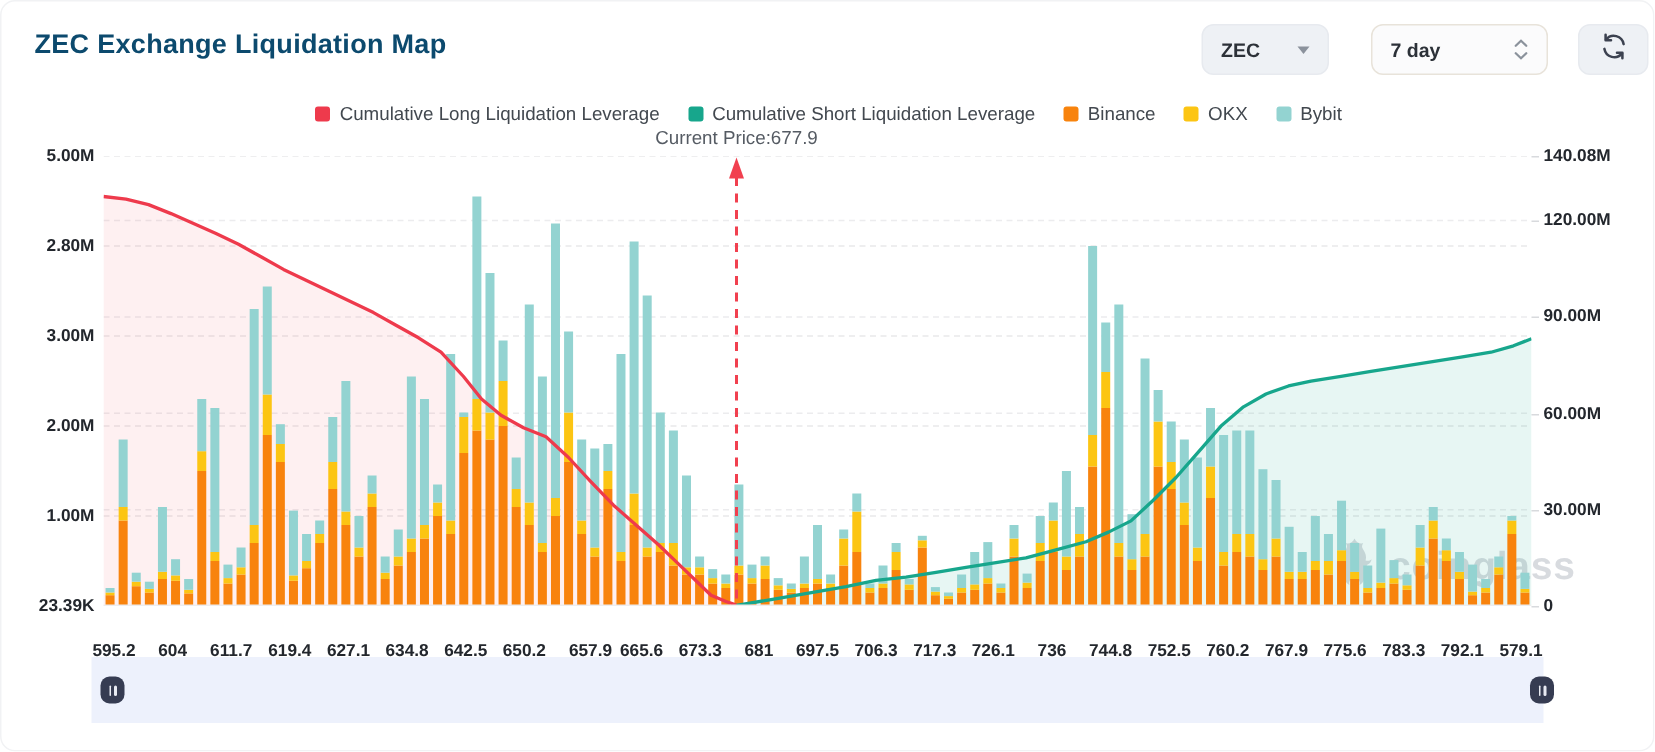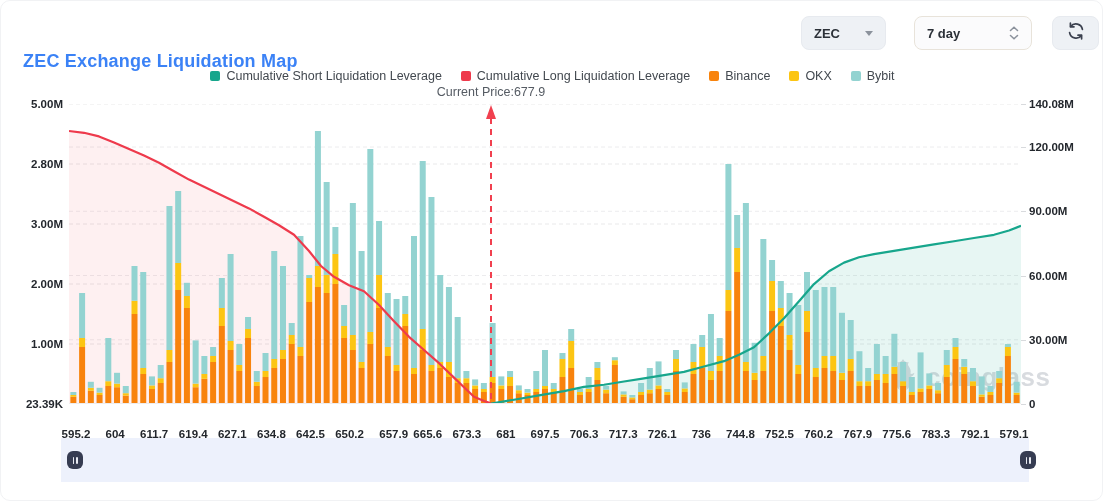--- a/index.html
+++ b/index.html
@@ -1,21 +1,21 @@
 <!DOCTYPE html>
 <html><head>
 <meta charset="utf-8">
 <style>
   * { margin:0; padding:0; box-sizing:border-box; }
   html,body { background:#fff; }
   body { font-family:"Liberation Sans", sans-serif; }
   .stage { position:relative; width:1103px; height:501px; background:#fff; overflow:hidden; border:1px solid #f1f2f4; border-radius:10px; }
   .abs { position:absolute; }
 
-  .title { left:22px; top:18px; font-size:18px; font-weight:700; color:#3b82f6; letter-spacing:.2px;margin-top:32px; }
+  .title { left:22px; top:18px; font-size:18px; font-weight:700; color:#0c4a6e; letter-spacing:.2px; }
 
   .ctrl { display:flex; align-items:center; height:34px; border-radius:8px; cursor:pointer; }
   .ctrl-symbol { left:800px; top:15px; width:85px; background:#eef1f5; border:1px solid #e7eaef; padding:0 12px; justify-content:space-between;text-align:right; }
   .ctrl-tf { left:913px; top:15px; width:118px; background:#fbfbfc; border:1px solid #e8e3da; padding:0 12px; justify-content:space-between; }
   .ctrl-refresh { left:1051px; top:15px; width:47px; background:#eef1f5; border:1px solid #e7eaef; justify-content:center; }
   .ctrl .val { font-size:13px; color:#2c3138; font-weight:600; }
   .caret-down { width:0; height:0; border-left:4.5px solid transparent; border-right:4.5px solid transparent; border-top:5.5px solid #8b929c; }
   .spin { display:flex; flex-direction:column; gap:2px; }
 
   .legend { left:0; top:68px; width:1103px; display:flex; justify-content:center; align-items:center; gap:19px; }
@@ -72,26 +72,26 @@
         <path d="M16.4 8.4 A 6.6 6.6 0 0 0 4.7 5.4" fill="none" stroke="#3c4250" stroke-width="1.7" stroke-linecap="round"></path>
         <path d="M4.4 2.2 L4.4 5.8 L8.0 5.8" fill="none" stroke="#3c4250" stroke-width="1.7" stroke-linecap="round" stroke-linejoin="round"></path>
         <path d="M3.6 11.6 A 6.6 6.6 0 0 0 15.3 14.6" fill="none" stroke="#3c4250" stroke-width="1.7" stroke-linecap="round"></path>
         <path d="M15.6 17.8 L15.6 14.2 L12.0 14.2" fill="none" stroke="#3c4250" stroke-width="1.7" stroke-linecap="round" stroke-linejoin="round"></path>
       </svg>
     </span>
   </div>
 
   <div class="abs legend">
       <span class="legend-item">
+        <span class="legend-box" style="background: rgb(238, 58, 76);"></span>
+        <span class="legend-label">Cumulative Long Liquidation Leverage</span>
+      </span>
+      <span class="legend-item">
         <span class="legend-box" style="background: rgb(23, 166, 140);"></span>
         <span class="legend-label">Cumulative Short Liquidation Leverage</span>
-      </span>
-      <span class="legend-item">
-        <span class="legend-box" style="background: rgb(238, 58, 76);"></span>
-        <span class="legend-label">Cumulative Long Liquidation Leverage</span>
       </span>
       <span class="legend-item">
         <span class="legend-box" style="background: rgb(248, 131, 13);"></span>
         <span class="legend-label">Binance</span>
       </span>
       <span class="legend-item">
         <span class="legend-box" style="background: rgb(252, 197, 19);"></span>
         <span class="legend-label">OKX</span>
       </span>
       <span class="legend-item">

